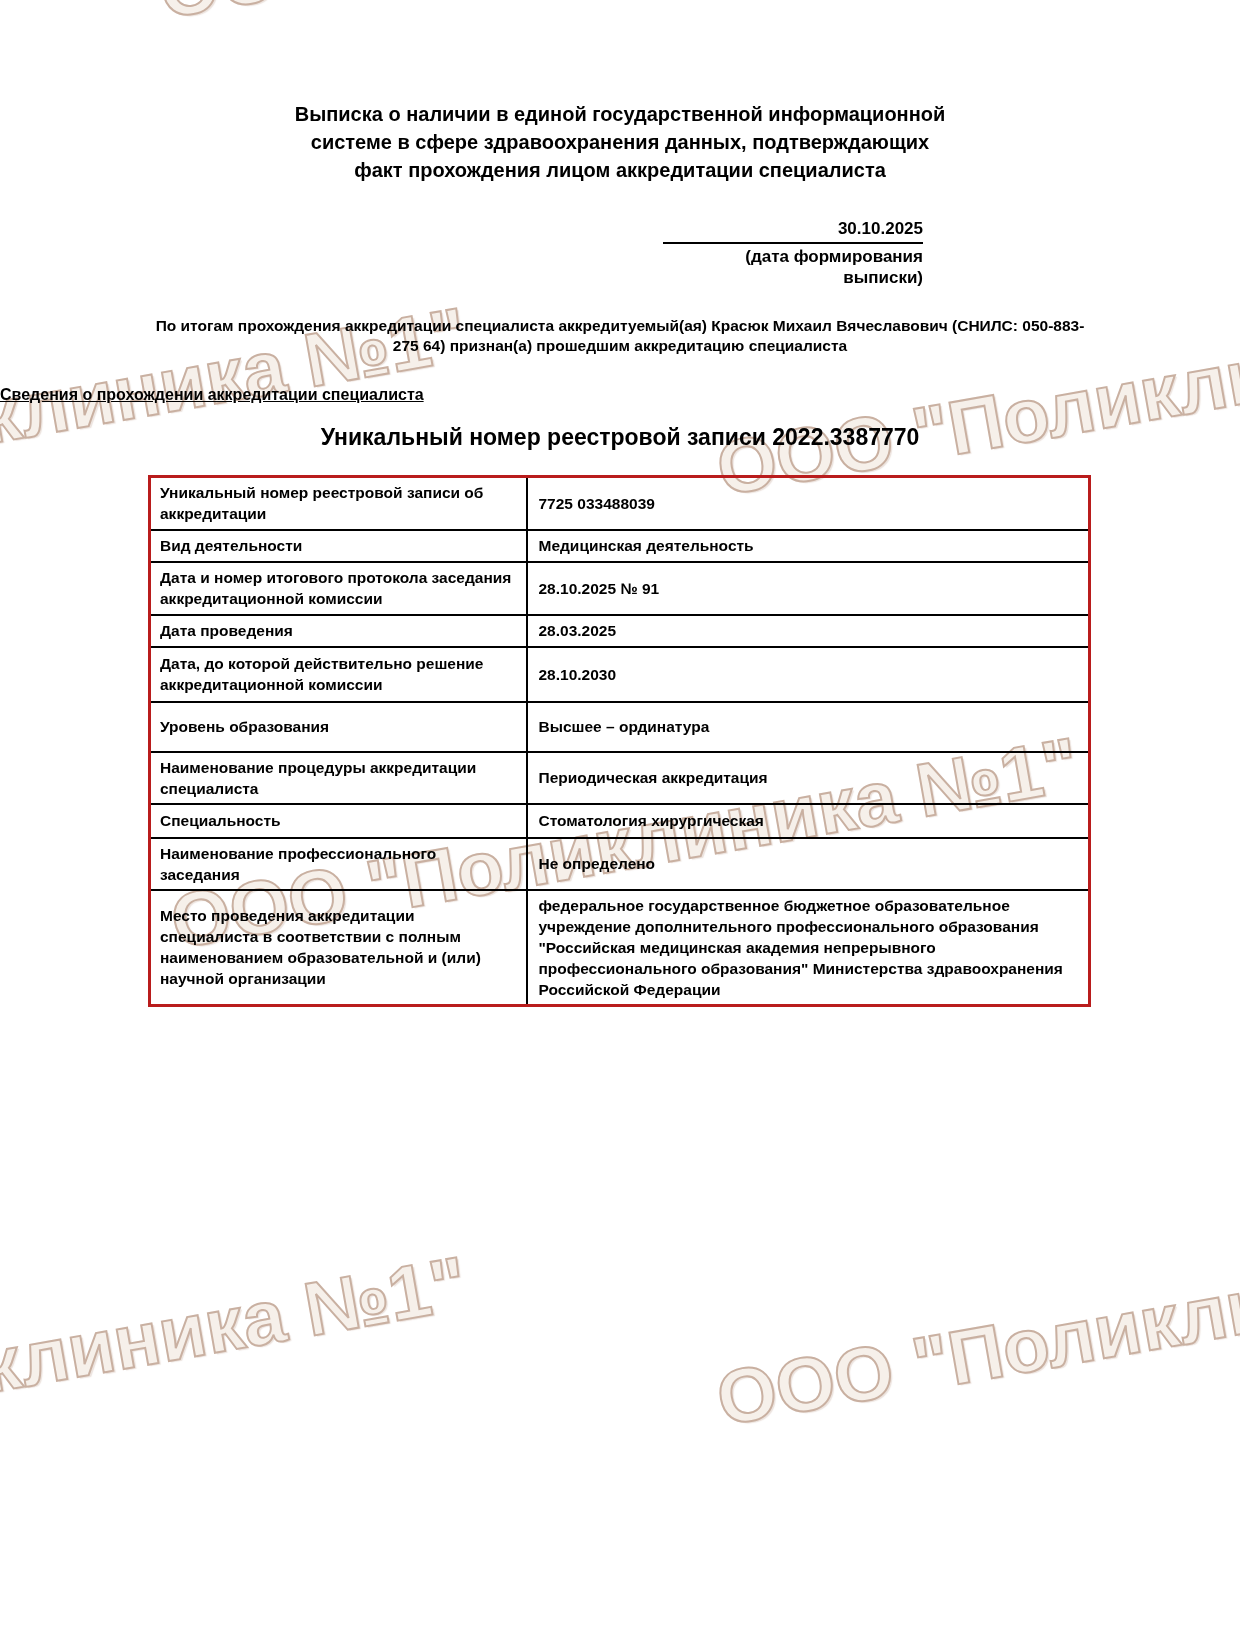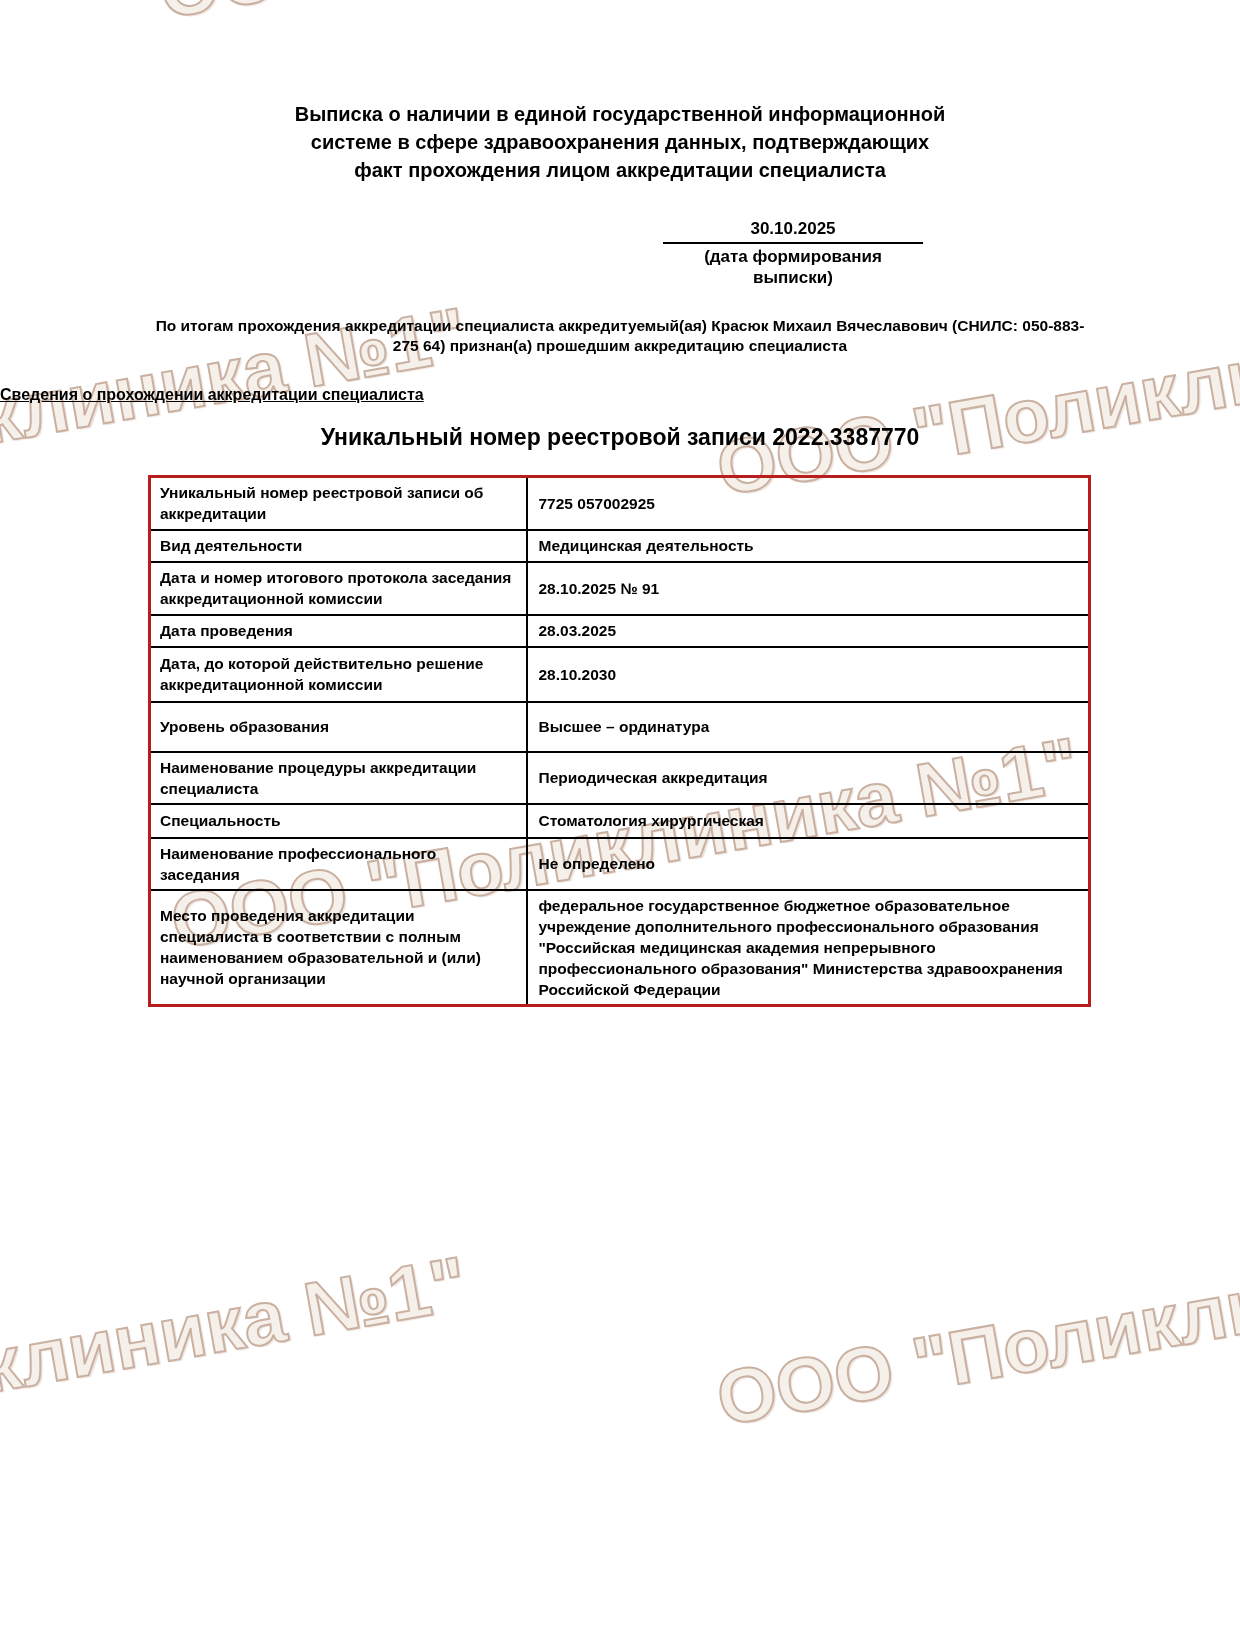--- a/index.html
+++ b/index.html
@@ -46,21 +46,21 @@
     margin: 0 auto;
     text-align: center;
     font-size: 20px;
     line-height: 28px;
   }
 
   .date-block {
     width: 260px;
     margin-left: 663px;
     margin-top: 34px;
-    text-align: center;
+    text-align: right;
     font-size: 17px;
     line-height: 21px;
   }
   .date-value { border-bottom: 2px solid #000; padding-bottom: 3px; }
   .date-caption { padding-top: 2px; }
 
   .intro {
     width: 940px;
     margin: 28px auto 0;
     text-align: center;
@@ -132,21 +132,21 @@
   <div class="intro">По итогам прохождения аккредитации специалиста аккредитуемый(ая) Красюк Михаил Вячеславович (СНИЛС: 050-883-275 64) признан(а) прошедшим аккредитацию специалиста</div>
 
   <div class="section-heading">Сведения о прохождении аккредитации специалиста</div>
 
   <div class="registry-heading">Уникальный номер реестровой записи 2022.3387770</div>
 
   <table class="acc-table">
     <tbody>
       <tr>
         <td class="label-cell">Уникальный номер реестровой записи об аккредитации</td>
-        <td class="value-cell">7725 057002925</td>
+        <td class="value-cell">7725 033488039</td>
       </tr>
       <tr>
         <td class="label-cell">Вид деятельности</td>
         <td class="value-cell">Медицинская деятельность</td>
       </tr>
       <tr>
         <td class="label-cell">Дата и номер итогового протокола заседания аккредитационной комиссии</td>
         <td class="value-cell">28.10.2025 № 91</td>
       </tr>
       <tr>

